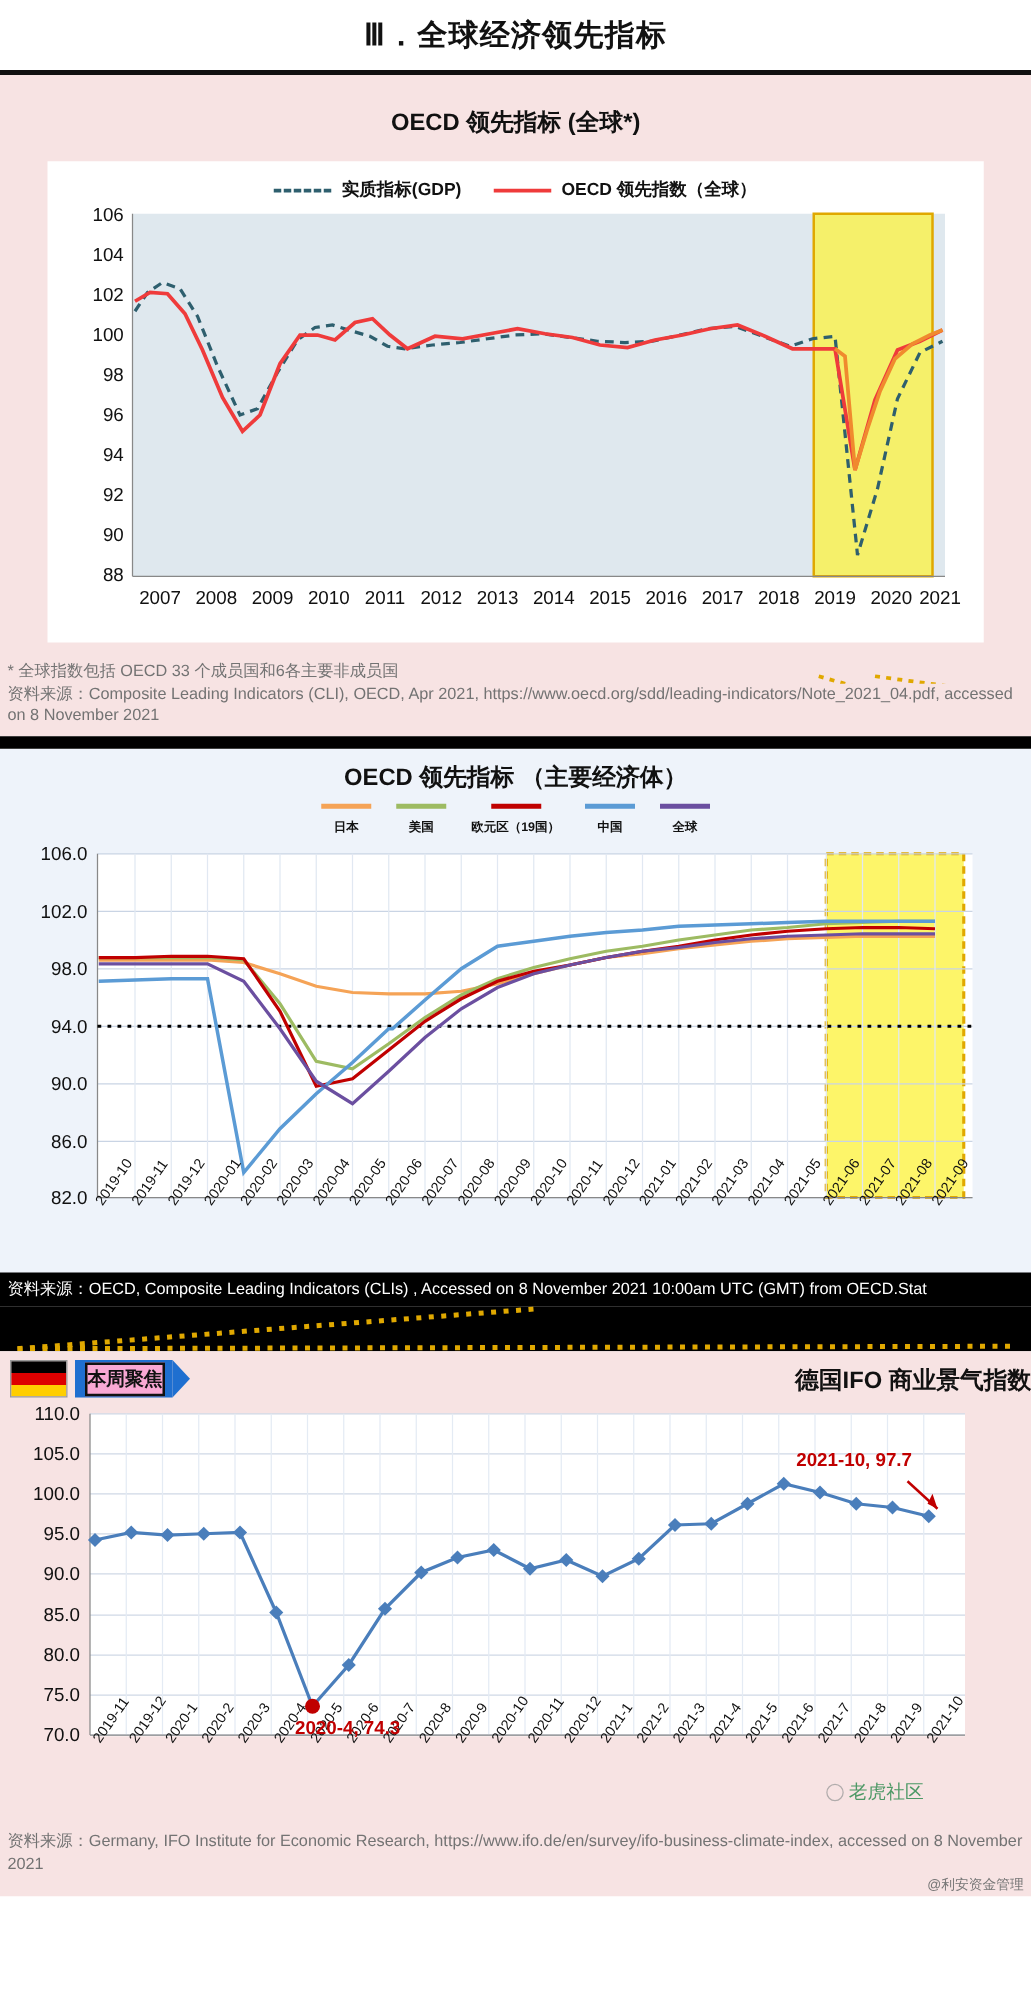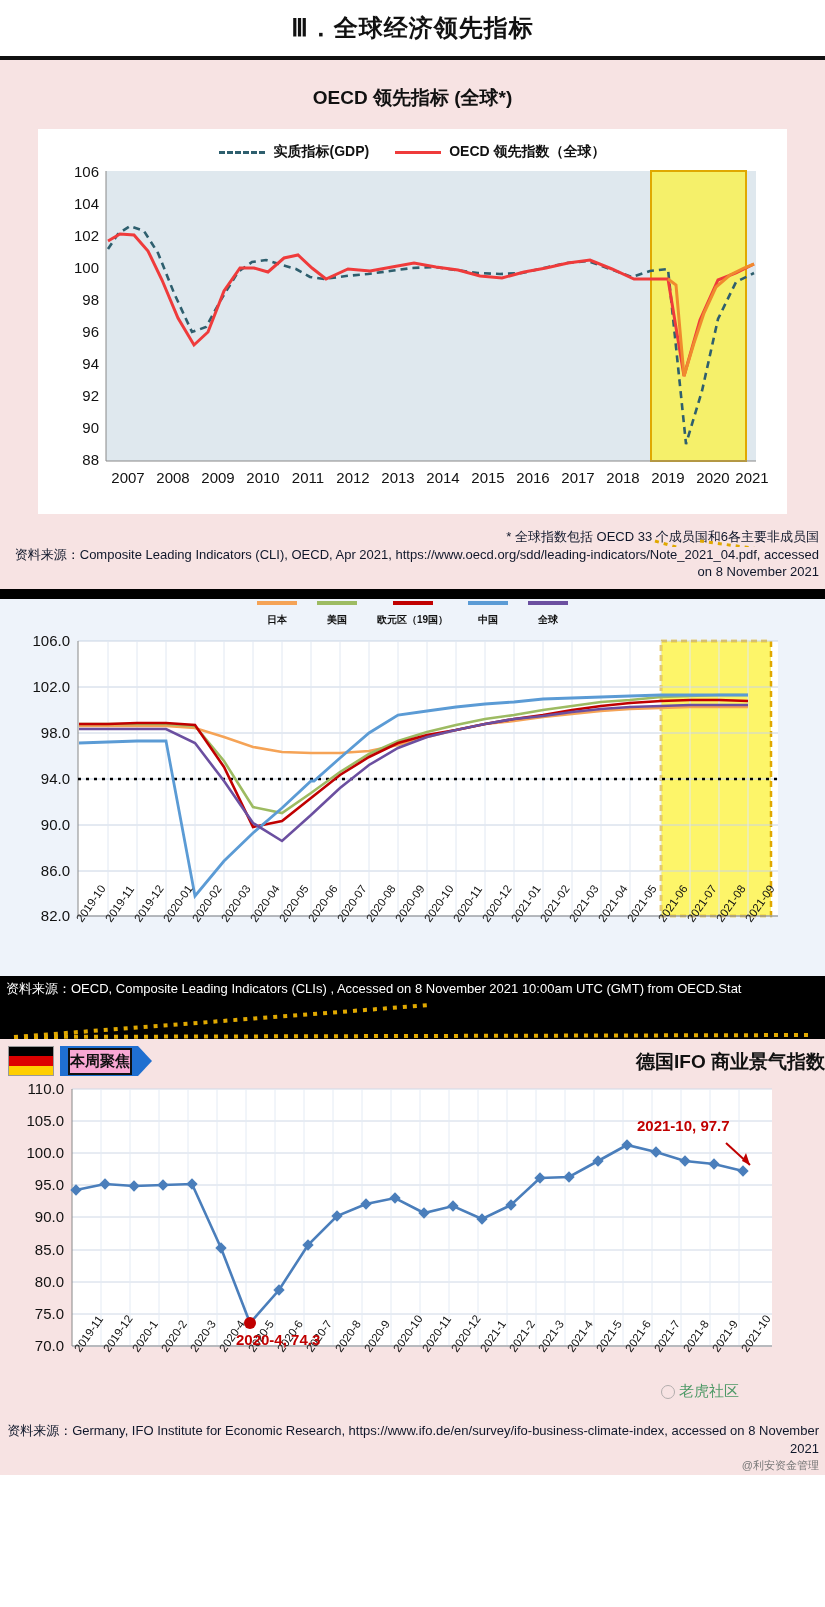--- a/index.html
+++ b/index.html
@@ -40,24 +40,23 @@
     padding: 4px 0 2px 0;
   }
   .legend-item { display:flex; align-items:center; gap:8px; font-size:14px; font-weight:bold; color:#111; }
   .legend-dash { width:46px; height:0; border-top: 3px dashed #2e5f6e; }
   .legend-solid { width:46px; height:0; border-top: 3px solid #ef3b3b; }
 
   .plot-wrap { position: relative; }
   svg { display:block; }
 
   .footnote {
-    font-size: 13px; color: #0f172a; line-height: 1.35;
+    font-size: 13px; color: #737373; line-height: 1.35;
     padding: 4px 6px 6px 6px;
     word-break: break-all;
-    text-align: right;
   }
 
   
   .sec2 { background: #eef3fa; }
   .sec2 .sec-title { padding: 10px 0 6px 0; }
   .legend2 {
     display:flex; align-items:center; justify-content:center; gap:20px;
     padding: 2px 0 4px 0; flex-wrap: nowrap;
   }
   .legend2 .legend-item { font-size: 10px; flex-direction: column; }
@@ -180,20 +179,21 @@
   </div>
 
   <div style="height:10px;background:#000;position:relative;">
     <svg width="825" height="10" style="position:absolute;left:0;top:-52px;">
       <line x1="655" y1="4" x2="810" y2="48" stroke="#e0a800" stroke-width="3" stroke-dasharray="4,5"></line>
       <line x1="700" y1="4" x2="818" y2="20" stroke="#e0a800" stroke-width="3" stroke-dasharray="4,5"></line>
     </svg>
   </div>
 
   <div class="sec2">
+    <div class="sec-title">OECD 领先指标 （主要经济体）</div>
 
     <div class="legend2">
       <div class="legend-item">
         <span class="ln" style="border-top-color:#f5a356"></span>
         <span>日本</span>
       </div>
       <div class="legend-item">
         <span class="ln" style="border-top-color:#9dbb62"></span>
         <span>美国</span>
       </div>

